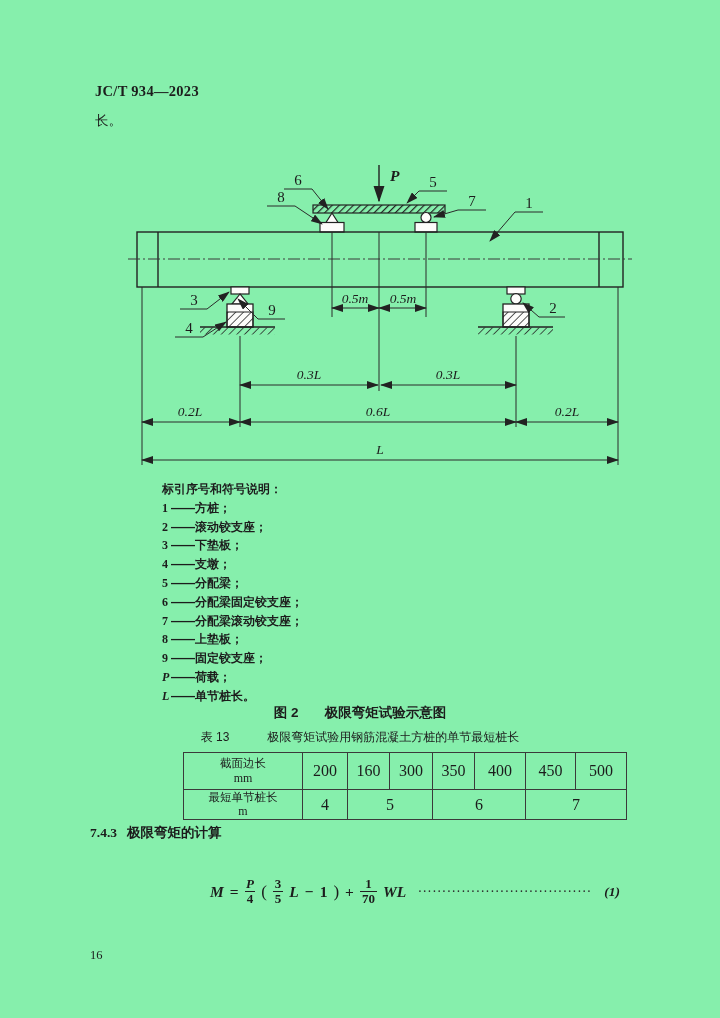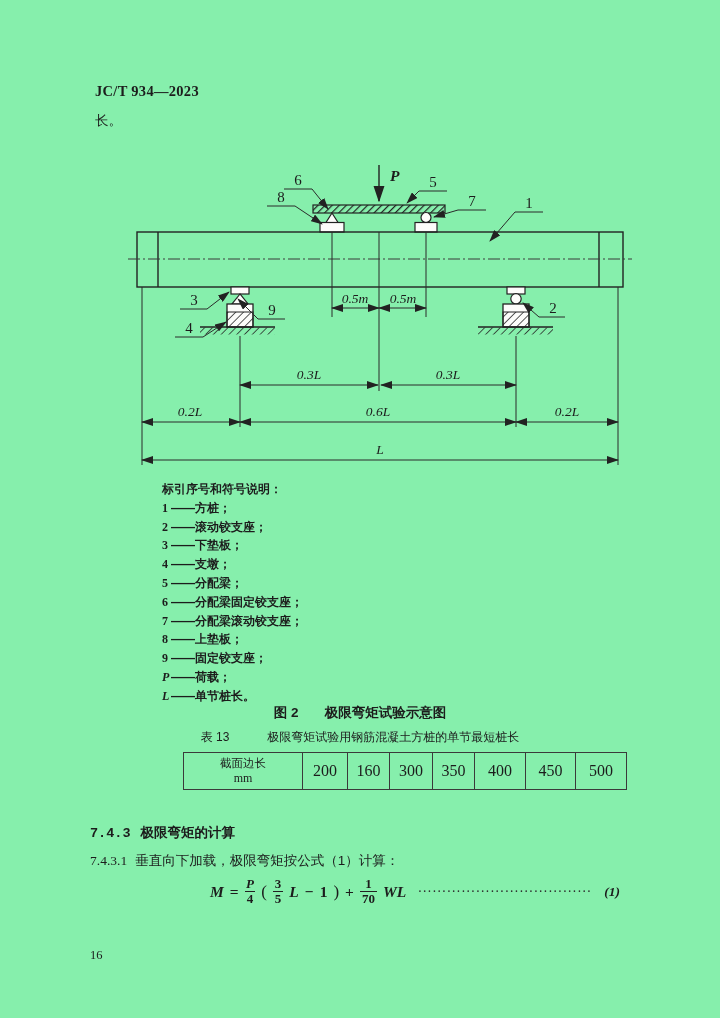--- a/index.html
+++ b/index.html
@@ -28,21 +28,21 @@
   .tbl-caption .gap{display:inline-block;width:38px;}
   .tbl{left:155px;top:752px;margin-left:28px;}
   table{border-collapse:collapse;table-layout:fixed;width:443px;}
   td{border:1px solid #3a3a3a;text-align:center;vertical-align:middle;padding:0;}
   .th-cell{font-size:11.5px;line-height:1.25;}
   .th-cell .unit{font-size:12px;}
   .val{font-family:"Liberation Serif",serif;font-size:16px;}
   tr.r1 td{height:36px;}
   tr.r2 td{height:29px;}
   .sec-head{left:90px;top:824px;font-size:13.5px;font-weight:bold;}
-  .sec-head .num{font-family:Liberation Mono, monospace;margin-right:10px;}
+  .sec-head .num{font-family:Liberation Serif, serif;margin-right:10px;}
   .sec-para{left:90px;top:852px;font-size:13.5px;}
   .sec-para .num{font-family:"Liberation Serif",serif;margin-right:8px;}
   .formula{left:210px;top:877px;display:flex;align-items:center;gap:6px;
     font-family:"Liberation Serif",serif;font-size:15.5px;font-weight:600;}
   .frac{display:inline-flex;flex-direction:column;align-items:center;font-size:13px;line-height:1.1;}
   .frac .den{border-top:1.2px solid #222;padding:0 2px;}
   .fv{font-style:italic;}
   .paren{font-size:17px;font-weight:500;}
   .dots{font-size:10px;letter-spacing:1.5px;color:#2c2c2c;margin-left:6px;}
   .eqno{font-style:italic;font-size:13.5px;margin-left:6px;}
@@ -223,29 +223,36 @@
           <div class="unit val">mm</div>
         </td>
         <td class="val">200</td>
         <td class="val">160</td>
         <td class="val">300</td>
         <td class="val">350</td>
         <td class="val">400</td>
         <td class="val">450</td>
         <td class="val">500</td>
       </tr>
+      <tr class="r2">
+        <td class="th-cell">
+          <div>最短单节桩长</div>
+          <div class="unit val">m</div>
+        </td>
+        <td class="val">4</td>
+        <td class="val" colspan="2">5</td>
+        <td class="val" colspan="2">6</td>
+        <td class="val" colspan="2">7</td>
+      </tr>
     </tbody>
       </table>
   </div>
 
   <div class="abs sec-head">
     <span class="num">7.4.3</span><span>极限弯矩的计算</span>
-  </div>
-  <div class="abs sec-para">
-    <span class="num">7.4.3.1</span><span>垂直向下加载，极限弯矩按公式（1）计算：</span>
   </div>
 
   <div class="abs formula">
     <span class="fv">M</span>
     <span>=</span>
     <span class="frac">
         <span class="fv">P</span>
         <span class="den">4</span>
       </span>
     <span class="paren">(</span>

